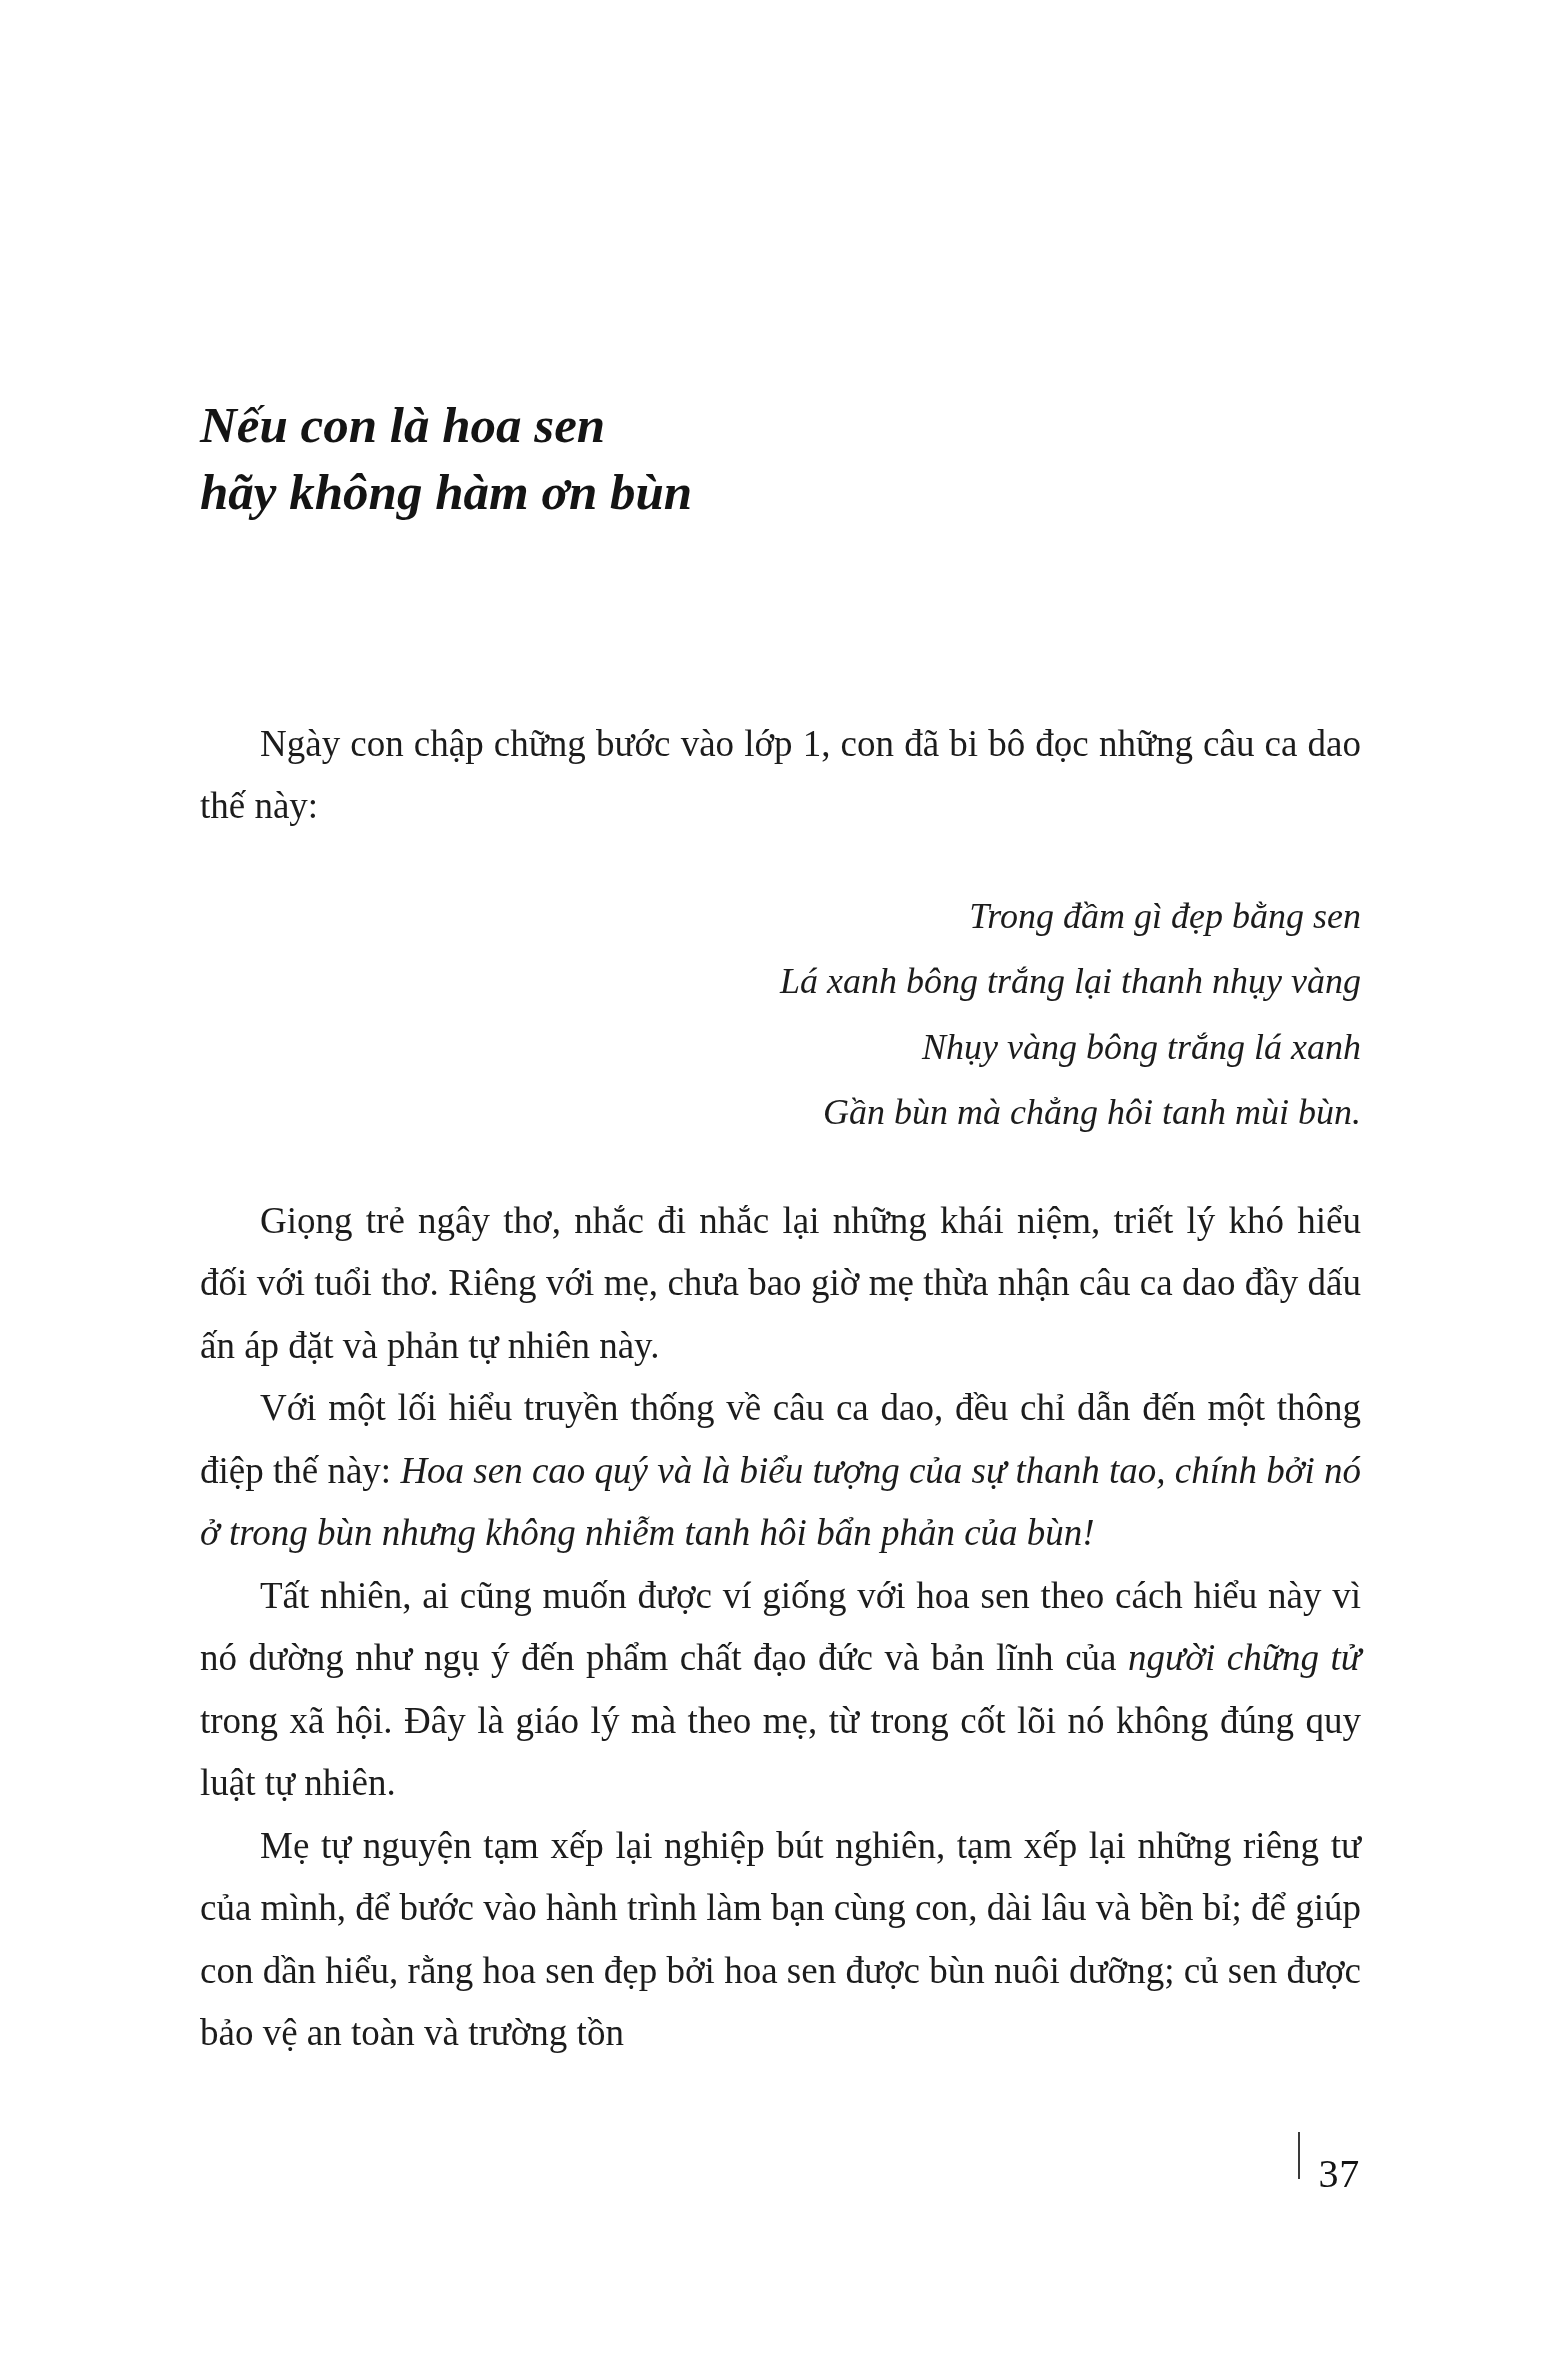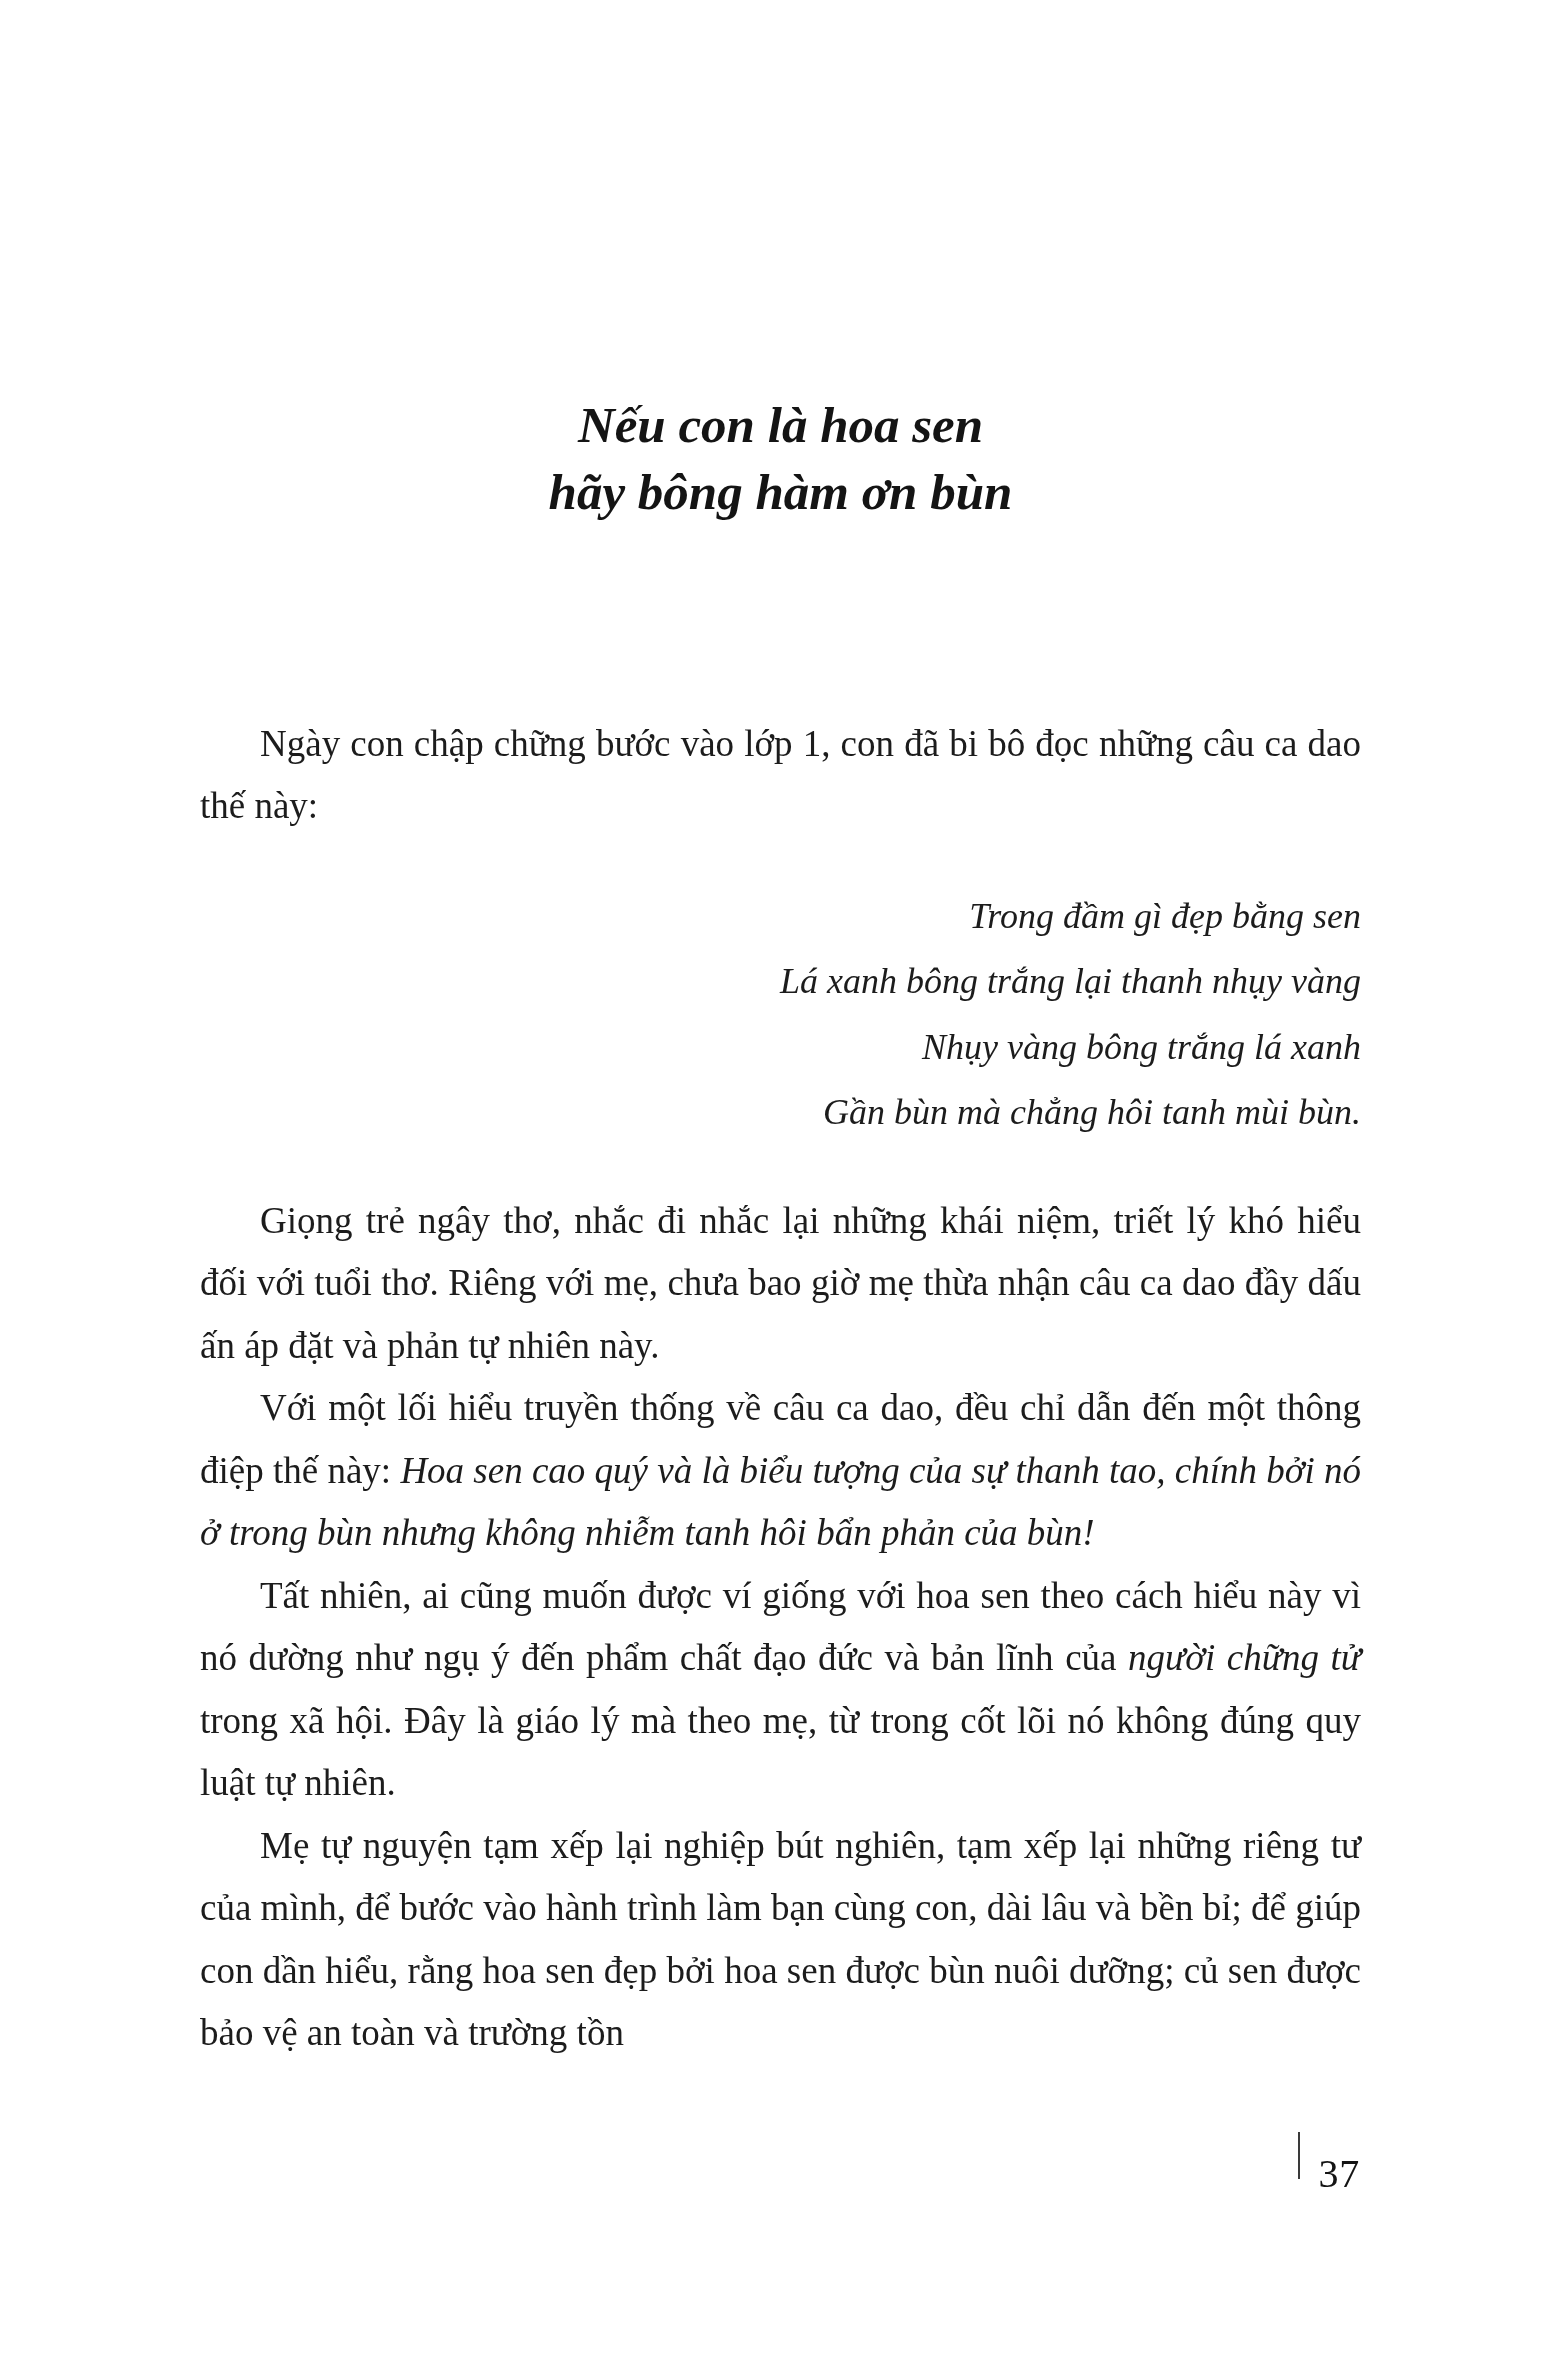--- a/index.html
+++ b/index.html
@@ -16,21 +16,20 @@
 
   .text-block {
     position: absolute;
     left: 200px;
     top: 0;
     width: 1161px;
   }
 
   .chapter-title {
     margin-top: 392px;
-    text-align: center;
     font-style: italic;
     font-weight: 700;
     font-size: 51px;
     line-height: 1.32;
     color: #141414;
   }
   .chapter-title .title-line { display: block; }
 
   .body-para {
     font-size: 37px;
@@ -77,21 +76,21 @@
     margin-top: 36px;
   }
 </style>
 </head>
 <body>
 
 <div class="text-block">
 
   <h1 class="chapter-title">
     <span class="title-line">Nếu con là hoa sen</span>
-    <span class="title-line">hãy bông hàm ơn bùn</span>
+    <span class="title-line">hãy không hàm ơn bùn</span>
   </h1>
 
   <p class="body-para intro-para">Ngày con chập chững bước vào lớp 1, con đã bi bô đọc những câu ca dao thế này:</p>
 
   <div class="poem">
     <span class="poem-line">Trong đầm gì đẹp bằng sen</span>
     <span class="poem-line">Lá xanh bông trắng lại thanh nhụy vàng</span>
     <span class="poem-line">Nhụy vàng bông trắng lá xanh</span>
     <span class="poem-line">Gần bùn mà chẳng hôi tanh mùi bùn.</span>
   </div>

